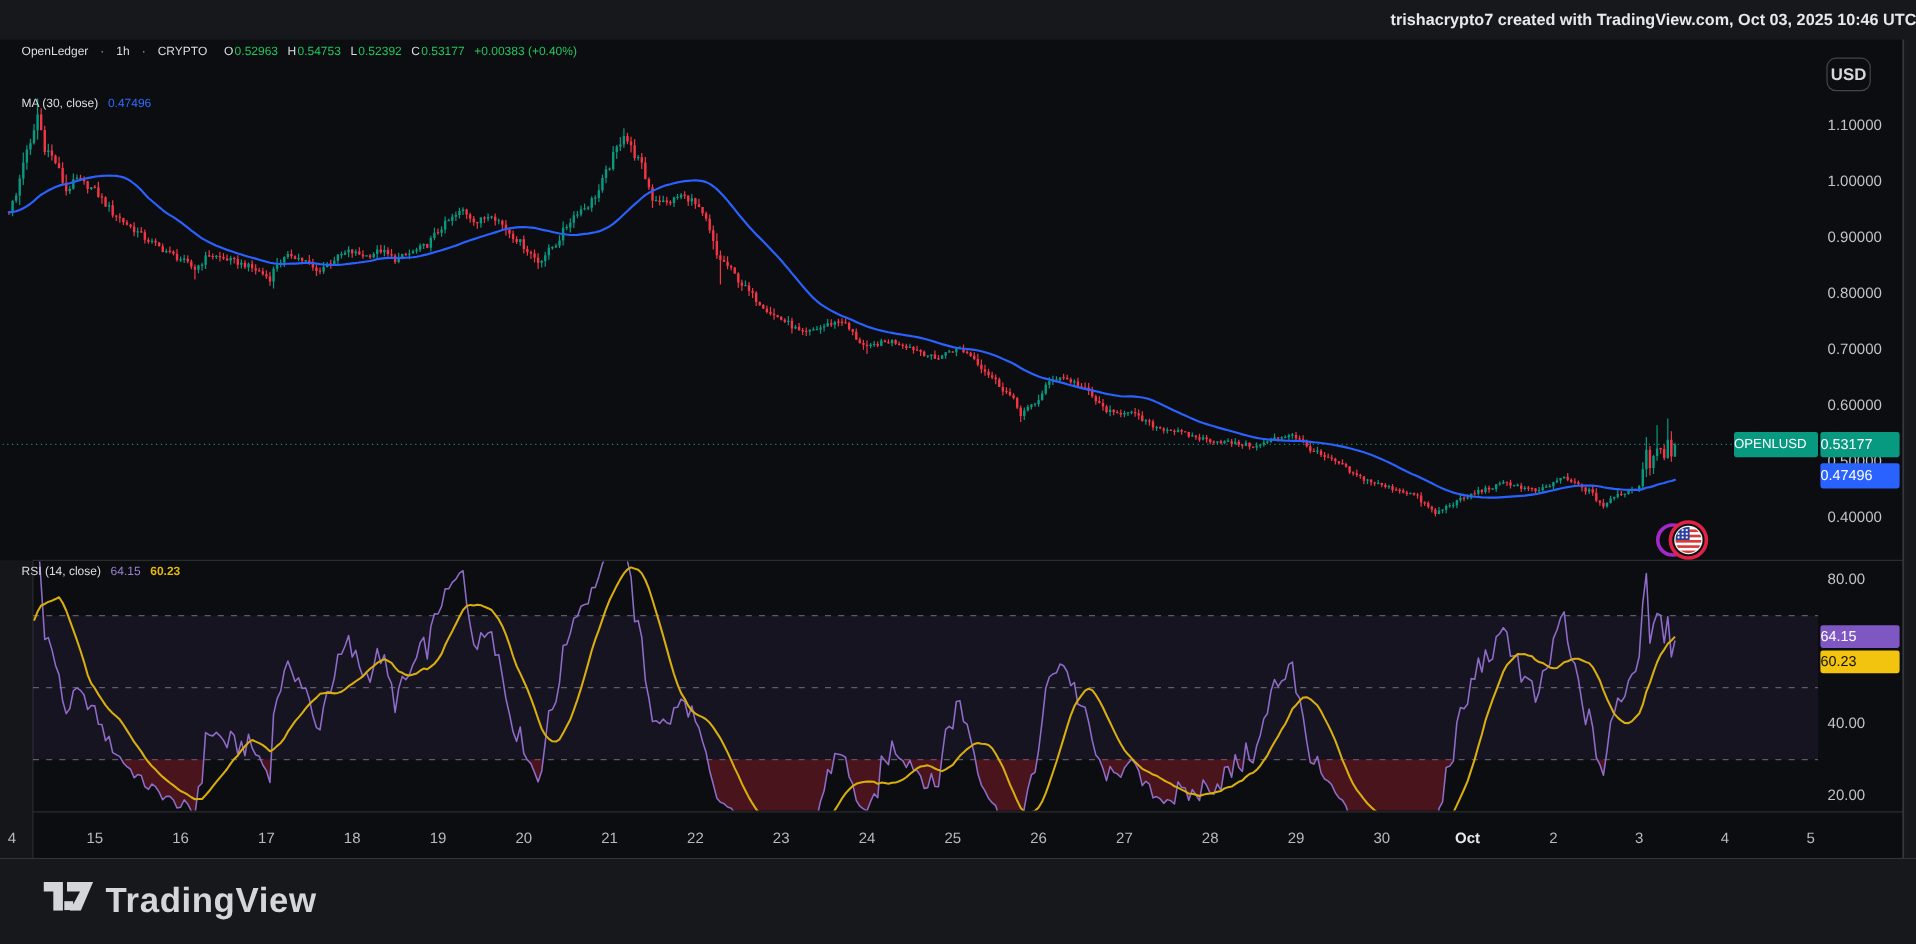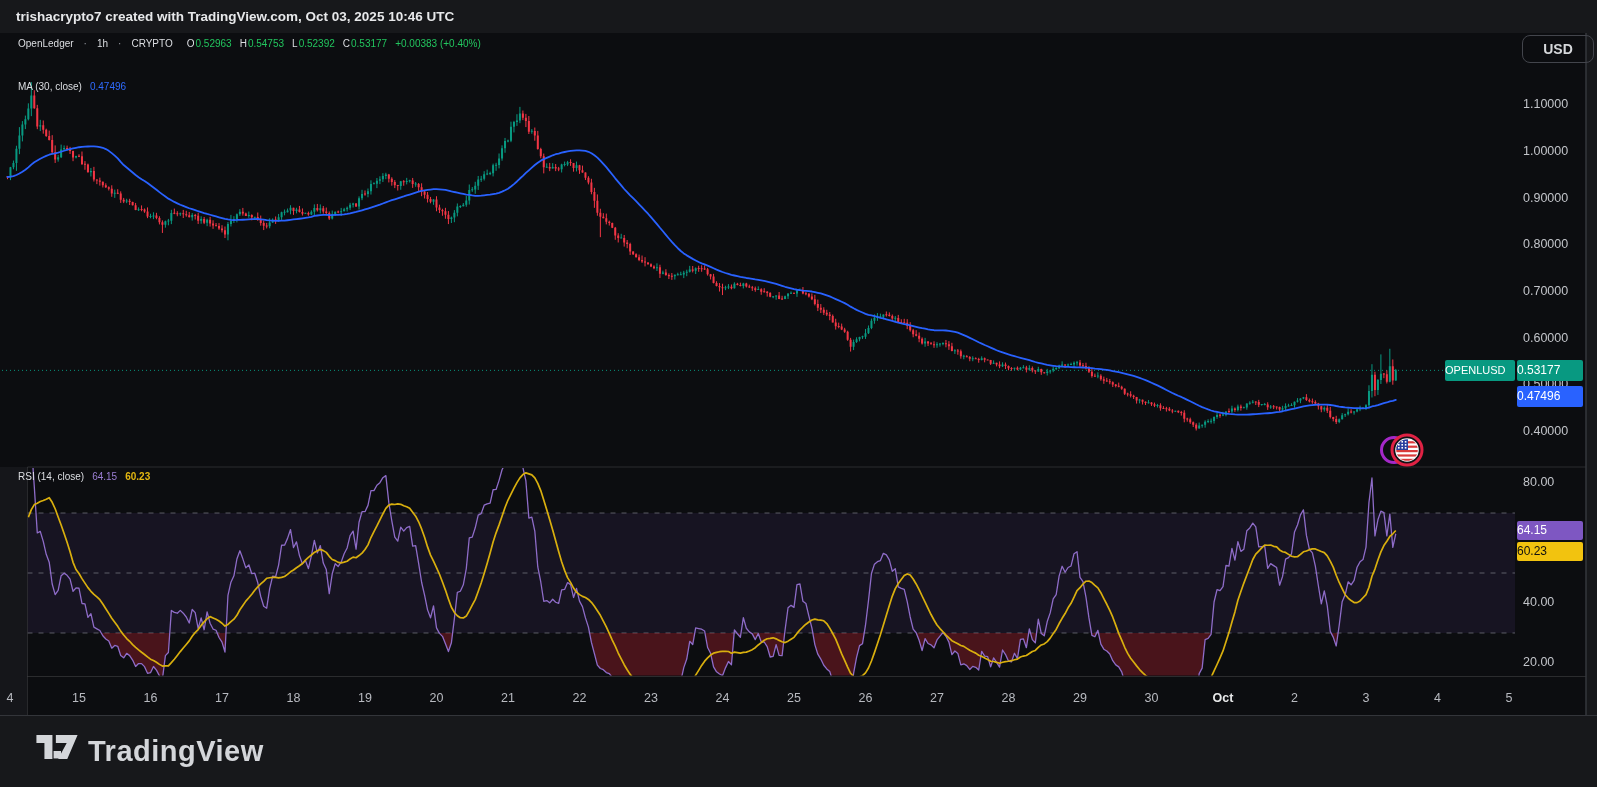--- a/index.html
+++ b/index.html
@@ -1,31 +1,31 @@
 <!DOCTYPE html>
 <html><head>
 <meta charset="utf-8">
 <style>
   html,body{margin:0;padding:0;background:#17181b;}
   .snapshot{position:relative;width:1597px;height:787px;background:#17181b;
             font-family:"Liberation Sans",sans-serif;overflow:hidden;}
   .titlebar{position:absolute;left:0;top:0;width:100%;height:33px;line-height:33px;
-            padding-left:16px;box-sizing:border-box;color:#e7e8ea;font-size:13.5px;font-weight:700;}
+            padding-left:16px;box-sizing:border-box;color:#e7e8ea;font-size:13.5px;font-weight:700;text-align:right;}
   #chart-svg{position:absolute;left:0;top:0;}
   .legend{position:absolute;left:18px;display:flex;align-items:center;gap:8px;
           font-size:10px;color:#dcdee2;white-space:nowrap;}
   .legend .dim{color:#9a9da6;margin:0 2px;}
   .legend .grn{color:#22c55e;}
   .legend .blu{color:#2f6bff;}
   .legend .pur{color:#9b7fd4;}
   .legend .yel{color:#e3b711;font-weight:700;}
   .legend .grp{display:inline-flex;gap:1px;}
   .badge{position:absolute;height:21px;line-height:21px;font-size:12px;
          font-weight:400;color:#fff;border-radius:2px;}
-  .usd-btn{position:absolute;left:1522px;top:35px;width:72px;height:28px;border:1px solid #43454c;
+  .usd-btn{position:absolute;left:1522px;top:48px;width:37px;height:28px;border:1px solid #43454c;
            border-radius:8px;background:transparent;color:#d6d8db;font-size:14px;font-weight:600;
            font-family:"Liberation Sans",sans-serif;line-height:26px;text-align:center;padding:0;cursor:pointer;}
   .footer{position:absolute;left:0;top:716px;width:100%;height:71px;background:#17181b;
           display:flex;align-items:center;}
   .footer .wordmark{color:#d4d6da;font-size:29px;font-weight:700;letter-spacing:.5px;margin-left:10px;}
   .flagwrap{position:absolute;left:1380px;top:433px;width:46px;height:34px;cursor:pointer;}
 </style>
 </head>
 <body>
 

